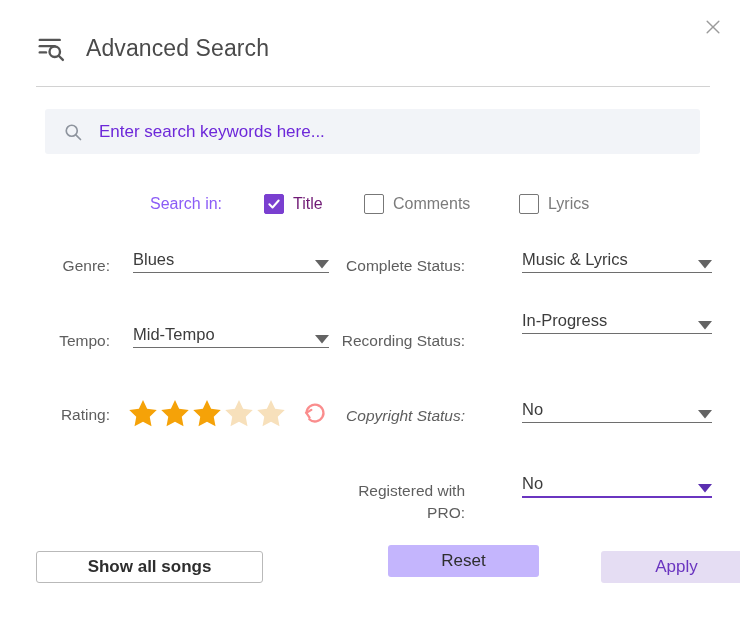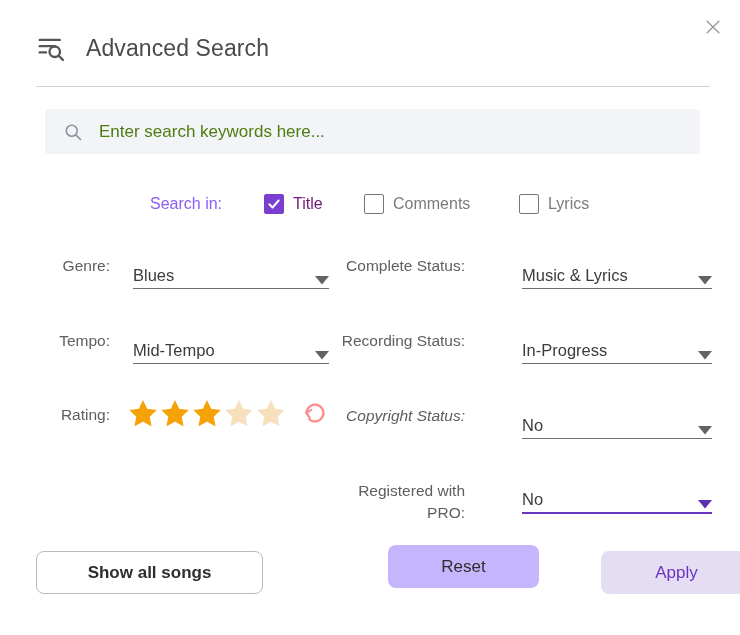--- a/index.html
+++ b/index.html
@@ -92,21 +92,21 @@
   .magnifier-icon {
     width: 20px;
     height: 20px;
     color: #8e949e;
     flex: 0 0 auto;
     display: block;
   }
 
   .search-placeholder {
     font-size: 17px;
-    color: #4d7c0f;
+    color: #6d28d9;
     white-space: nowrap;
   }
 
   
   .searchin-row {
     position: absolute;
     left: 0;
     top: 188px;
     width: 740px;
     height: 32px;
@@ -168,21 +168,20 @@
     font-size: 15.5px;
     color: #5e5e5e;
     text-align: right;
     line-height: 1.45;
   }
 
   .select {
     position: absolute;
     display: block;
     cursor: pointer;
-    margin-top: 16px;
   }
 
   .select-inner {
     display: flex;
     align-items: flex-end;
     justify-content: space-between;
     height: 30px;
     border-bottom: 1.6px solid #6e6e6e;
     padding-bottom: 5px;
   }
@@ -210,21 +209,21 @@
   .lbl-genre    { left: 0px;  top: 255px; width: 110px; }
   .sel-genre    { left: 133px; top: 243px; width: 196px; }
   .lbl-tempo    { left: 0px;  top: 330px; width: 110px; }
   .sel-tempo    { left: 133px; top: 318px; width: 196px; }
   .lbl-rating   { left: 0px;  top: 404px; width: 110px; }
 
   
   .lbl-complete  { left: 330px; top: 255px; width: 135px; }
   .sel-complete  { left: 522px; top: 243px; width: 190px; }
   .lbl-recording { left: 330px; top: 330px; width: 135px; }
-  .sel-recording { left: 522px; top: 318px; width: 190px; }
+  .sel-recording { left: 522px; top: 304px; width: 190px; }
   .lbl-copyright { left: 330px; top: 405px; width: 135px; font-style: italic; }
   .sel-copyright { left: 522px; top: 393px; width: 190px; }
   .lbl-pro       { left: 330px; top: 480px; width: 135px; }
   .sel-pro       { left: 522px; top: 468px; width: 190px; }
 
   
   .rating-row {
     position: absolute;
     left: 128px;
     top: 398px;
@@ -247,22 +246,22 @@
     width: 26px;
     height: 26px;
     color: #fa8d8d;
     cursor: pointer;
     display: block;
   }
 
   
   .btn {
     position: absolute;
-    height: 43px;
-    border-radius: 8px;
+    height: 32px;
+    border-radius: 3px;
     display: flex;
     align-items: center;
     justify-content: center;
     font-size: 17px;
     cursor: pointer;
     white-space: nowrap;
     border: none;
     font-family: "Liberation Sans", sans-serif;
   }
 

